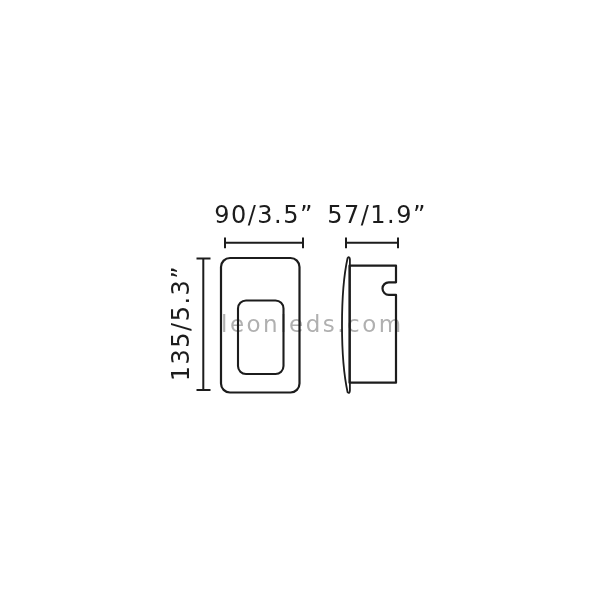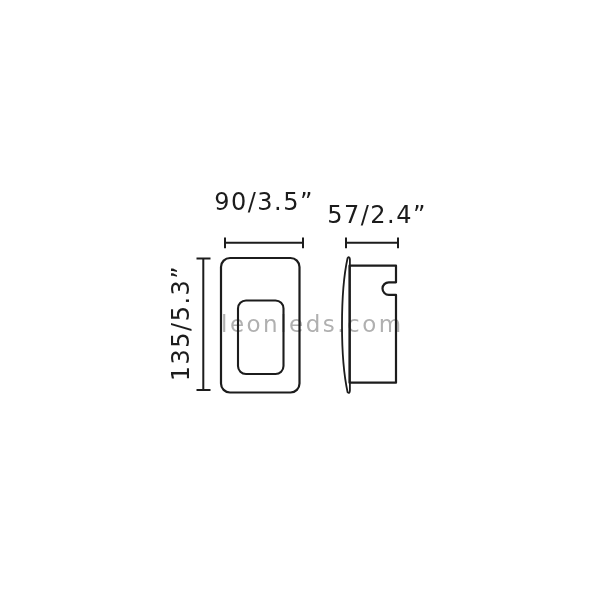--- a/index.html
+++ b/index.html
@@ -47,21 +47,21 @@
     position: absolute;
     font-size: 24px;
     letter-spacing: 1.5px;
     color: var(--ink, #1c1c1c);
     white-space: nowrap;
     z-index: 3;
     line-height: 1.2;
   }
   .dim-label.front-w {
     left: 264px;
-    top: 188px;
+    top: 201px;
     transform: translateX(-50%);
   }
   .dim-label.side-w {
     left: 377px;
     top: 201px;
     transform: translateX(-50%);
   }
   .dim-label.height {
     left: 181px;
     top: 323px;
@@ -92,17 +92,17 @@
              L396,294.9 L396,382.7 L349.5,382.7 Z" stroke-width="2.2"></path>
 
     <path d="M347.6,258 C343.2,278 342,300 342,325
              C342,350 343.2,372 347.6,392.2
              C348.9,393.6 349.9,392.8 349.9,390.6
              L349.9,259.6 C349.9,257.4 348.9,256.6 347.6,258 Z" stroke-width="1.8"></path>
   </svg>
 
   <div class="dim-label front-w">90/3.5”</div>
 
-  <div class="dim-label side-w">57/2.4”</div>
+  <div class="dim-label side-w">57/1.9”</div>
 
   <div class="dim-label height">135/5.3”</div>
 
 </div>
 
 </body></html>

